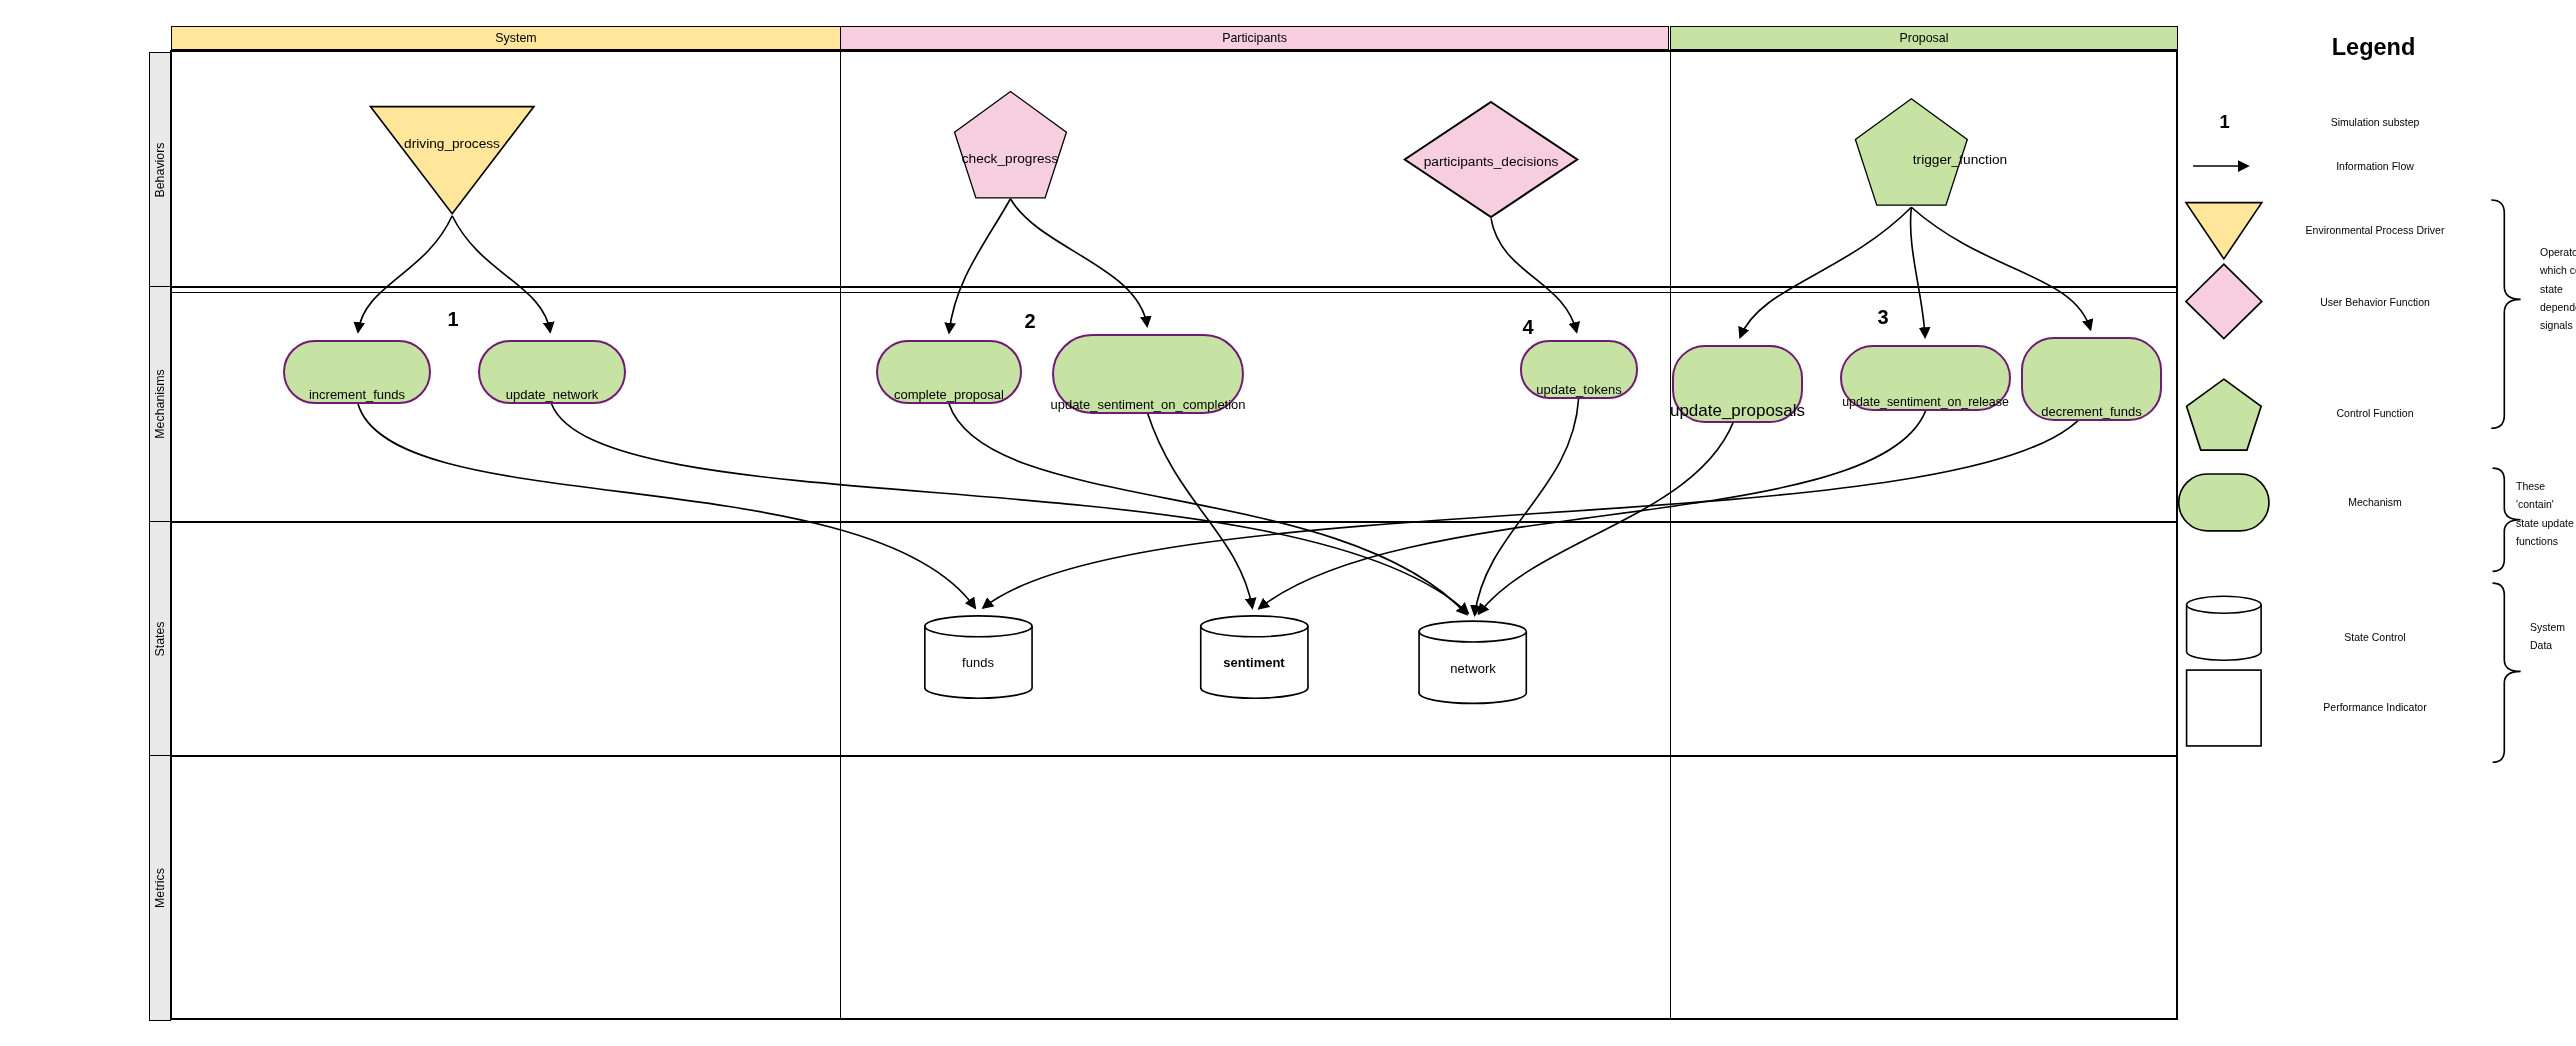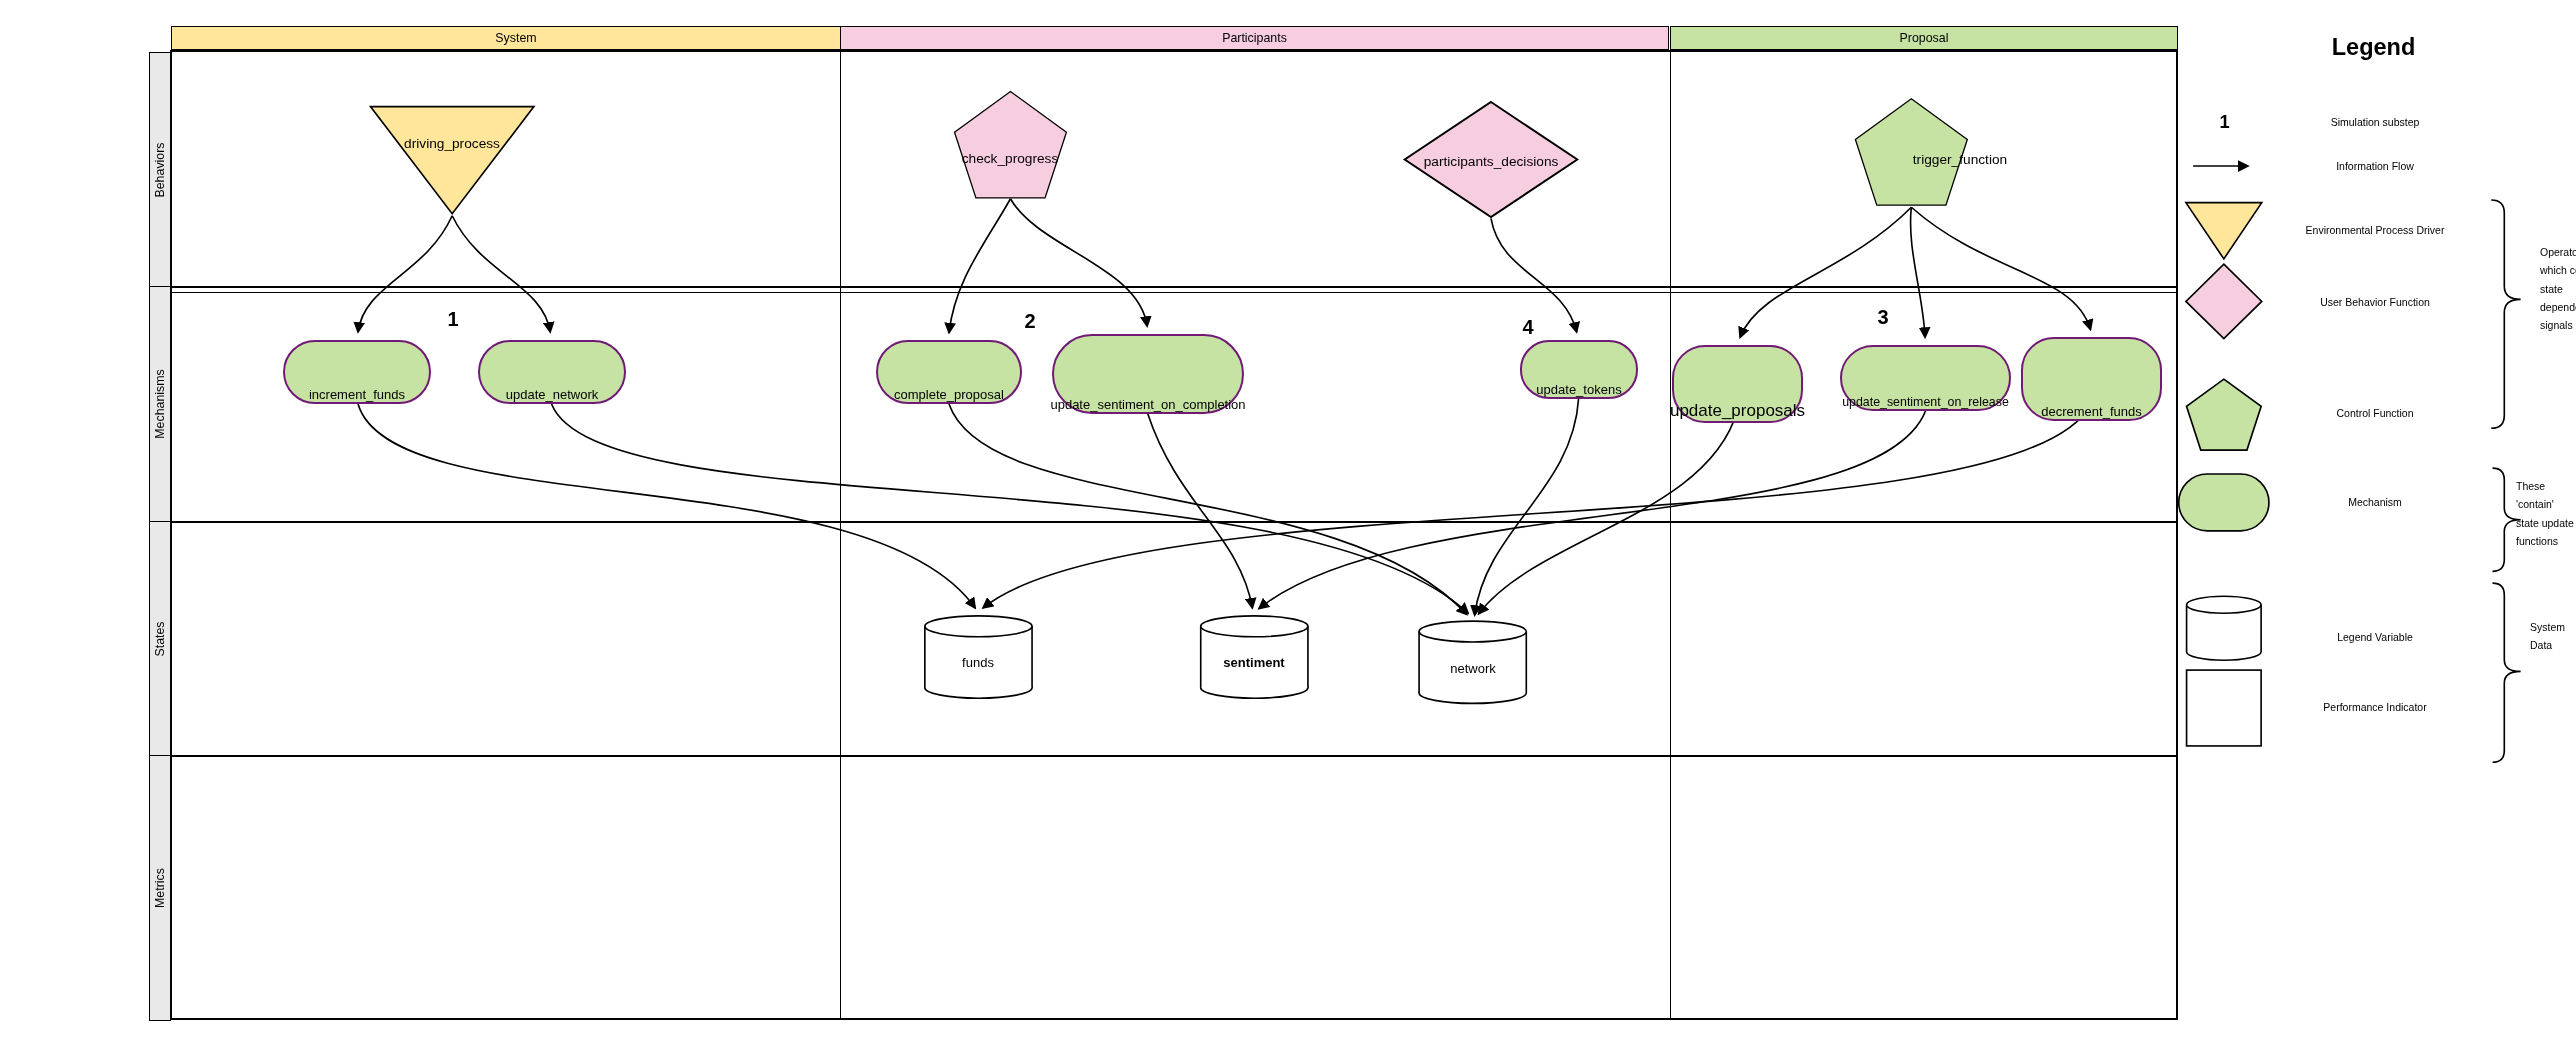--- a/index.html
+++ b/index.html
@@ -185,19 +185,19 @@
 <div class="abs cyl-label" style="left:1473px;top:668px;">network</div>
 
 <div class="abs legend-title">Legend</div>
 <div class="abs legend-sym-num">1</div>
 <div class="abs legend-label" style="top:116px;">Simulation substep</div>
 <div class="abs legend-label" style="top:160px;">Information Flow</div>
 <div class="abs legend-label" style="top:224px;">Environmental Process Driver</div>
 <div class="abs legend-label" style="top:296px;">User Behavior Function</div>
 <div class="abs legend-label" style="top:407px;">Control Function</div>
 <div class="abs legend-label" style="top:496px;">Mechanism</div>
-<div class="abs legend-label" style="top:631px;">Legend Variable</div>
+<div class="abs legend-label" style="top:631px;">State Control</div>
 <div class="abs legend-label" style="top:701px;">Performance Indicator</div>
 
 <div class="abs annotation" style="left:2540px;top:243px;width:72px;">Operators which compute state dependent signals</div>
 <div class="abs annotation" style="left:2516px;top:477px;width:62px;">These 'contain' state update functions</div>
 <div class="abs annotation" style="left:2530px;top:618px;width:47px;">System Data</div>
 
 
 </body></html>

